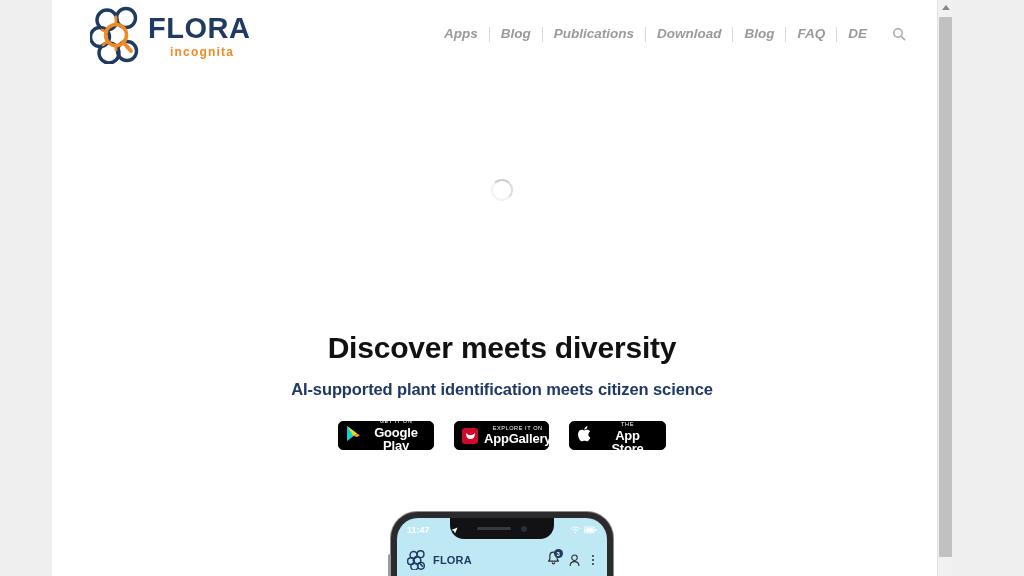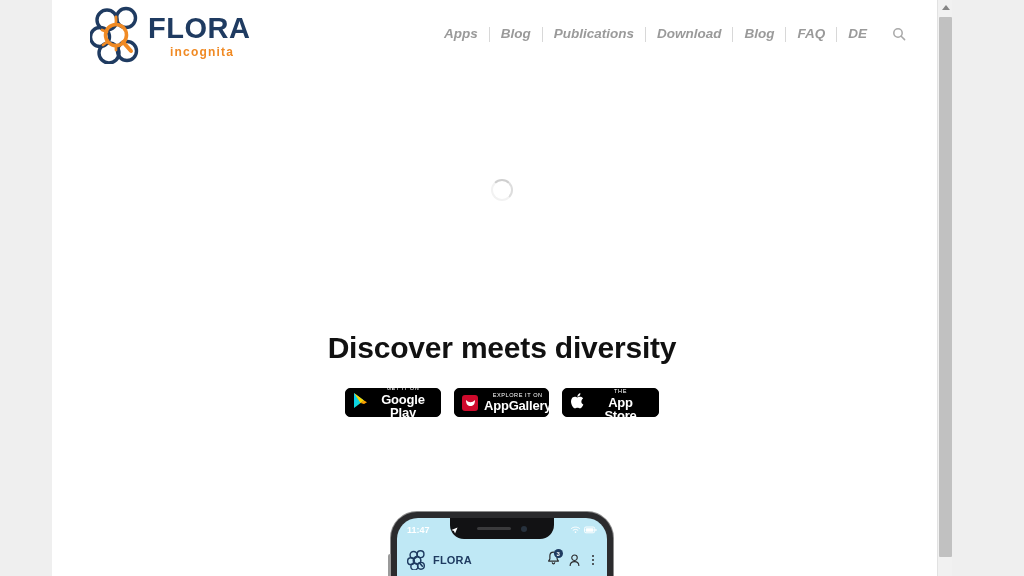--- a/index.html
+++ b/index.html
@@ -160,21 +160,21 @@
     font-weight: bold;
     color: #1f3864;
     letter-spacing: -0.1px;
   }
 
   
   .store-badges {
     margin-top: 22px;
     display: flex;
     justify-content: center;
-    gap: 13px;
+    gap: 20px;
   }
 
   .badge {
     display: flex;
     align-items: center;
     background: #000000;
     border: 1px solid #000000;
     border-radius: 5px;
     height: 29px;
     padding: 0 8px 0 7px;
@@ -467,20 +467,21 @@
       </nav>
 
     </header>
 
     <div class="spinner-wrap">
       <div class="spinner"></div>
     </div>
 
     <section class="hero">
       <h1 class="hero-title">Discover meets diversity</h1>
+      <p class="hero-subtitle">AI-supported plant identification meets citizen science</p>
 
       <div class="store-badges">
 
         <a class="badge badge-gp" href="#">
           <span>
             <svg width="15" height="17" viewBox="0 0 15 17" xmlns="http://www.w3.org/2000/svg">
               <defs>
                 <linearGradient id="gpA" x1="0" y1="0" x2="1" y2="1">
                   <stop offset="0" stop-color="#00c3ff"></stop>
                     <stop offset="1" stop-color="#1de9b6"></stop>

